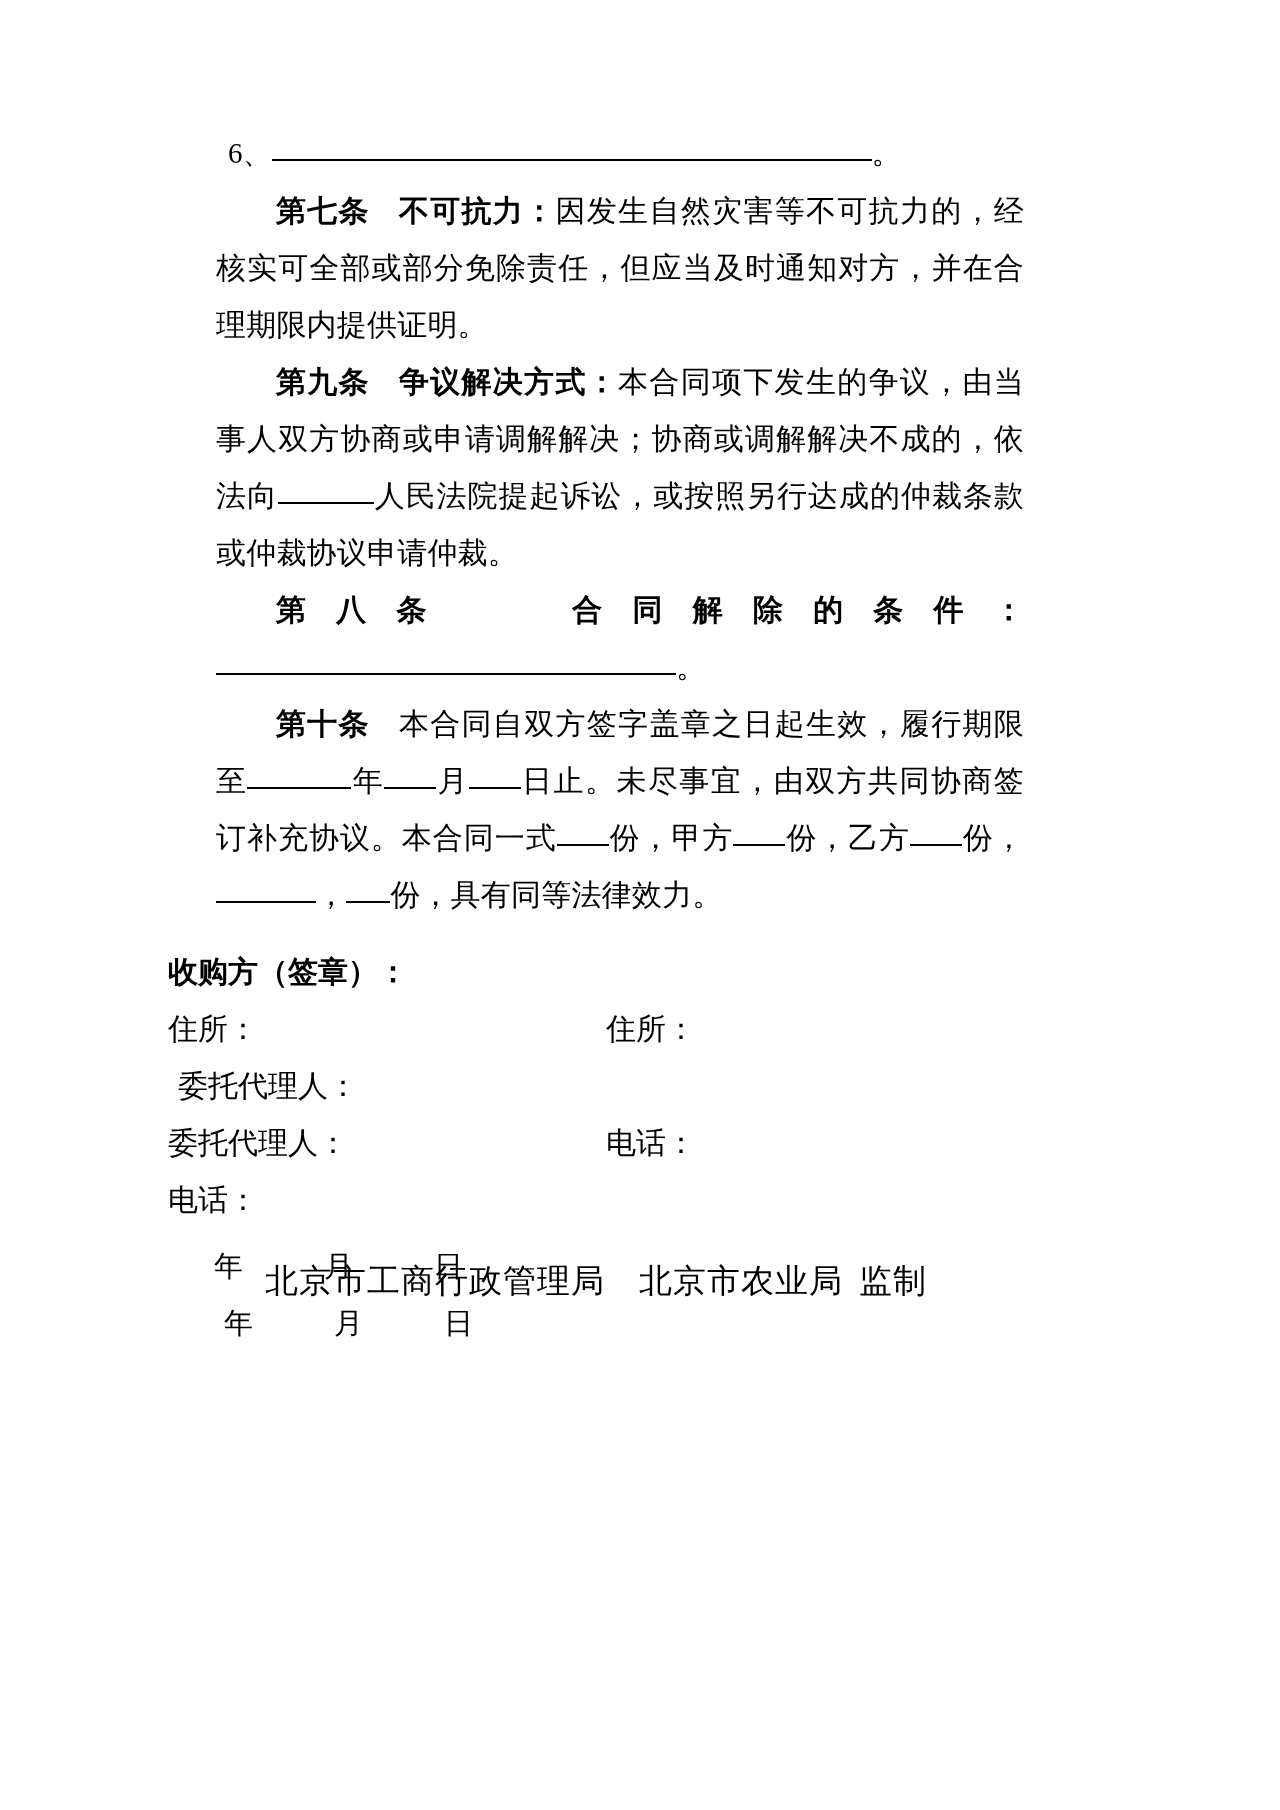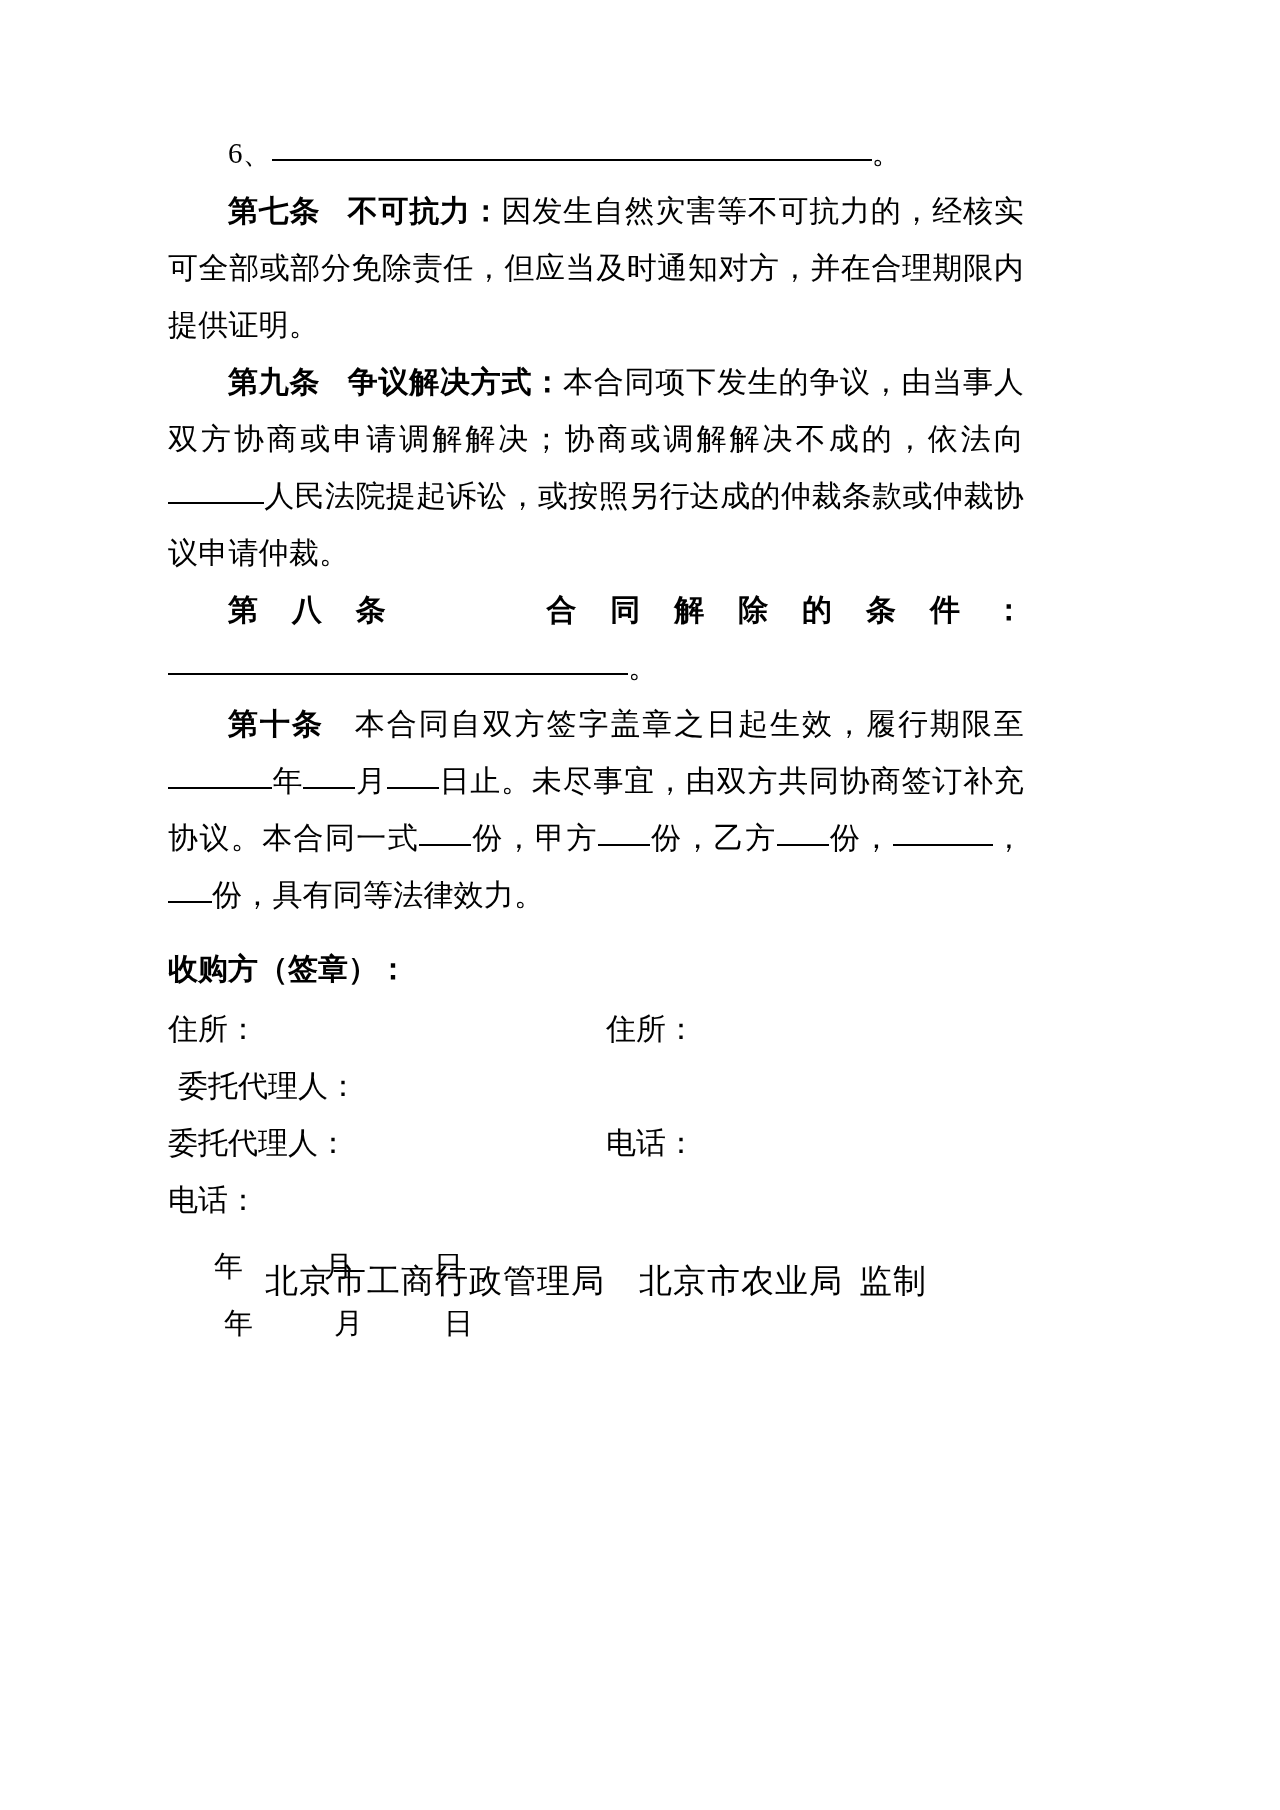--- a/index.html
+++ b/index.html
@@ -32,20 +32,21 @@
     font-size: 30px;
     line-height: 57px;
     text-align: justify;
     text-justify: inter-ideograph;
     margin: 0 0 0 0;
     letter-spacing: 0.2px;
     white-space: normal;
   }
   .para.indent {
     text-indent: 60px;
+    margin-left: 48px;
   }
   .label {
     font-weight: bold;
   }
   
   .blank {
     display: inline-block;
     border-bottom: 2px solid #000;
     vertical-align: 2px;
     height: 25px;
@@ -82,21 +83,20 @@
     line-height: 57px;
     font-size: 30px;
   }
   .sign-col {
     width: 50%;
     box-sizing: border-box;
   }
   .sign-col.right { padding-left: 10px; }
   .sign-head {
     font-weight: bold;
-    font-family: Liberation Mono, monospace;
   }
   .date-row {
     display: flex;
     width: 100%;
     font-size: 29px;
     line-height: 57px;
     margin-top: 10px;
     flex-direction: column;
   }
   .date-col {

